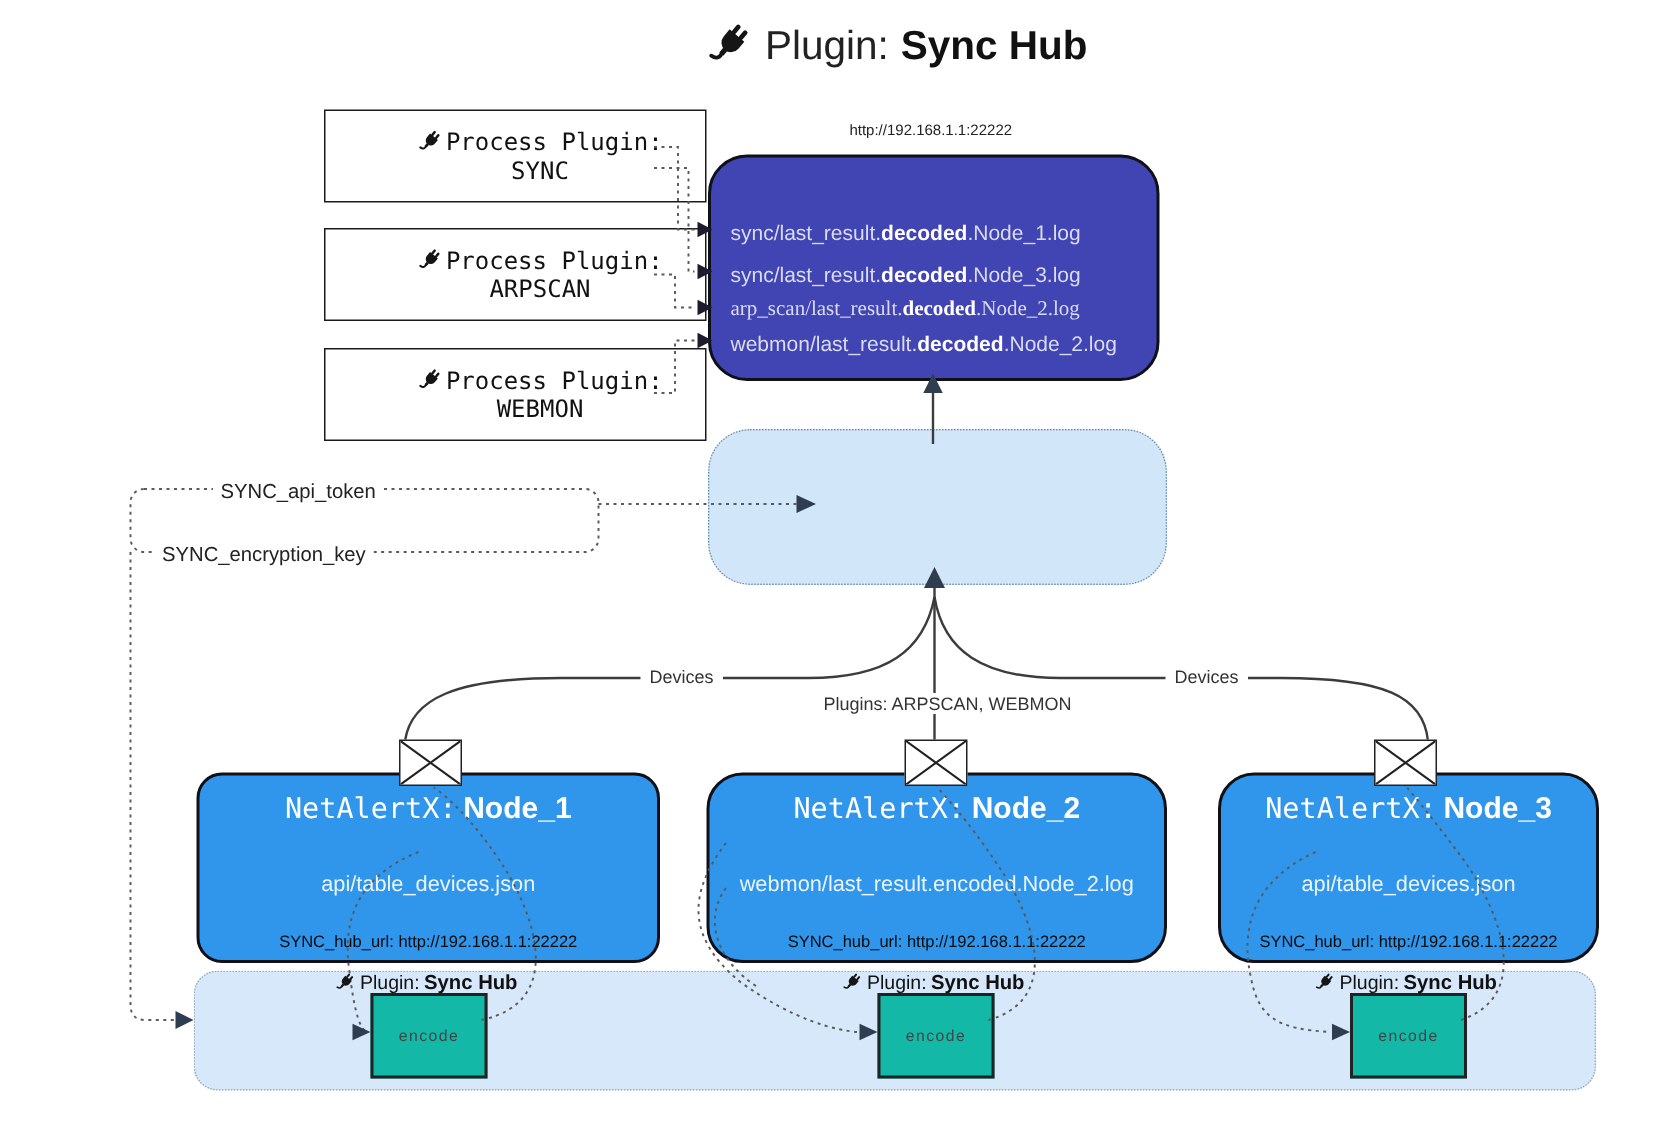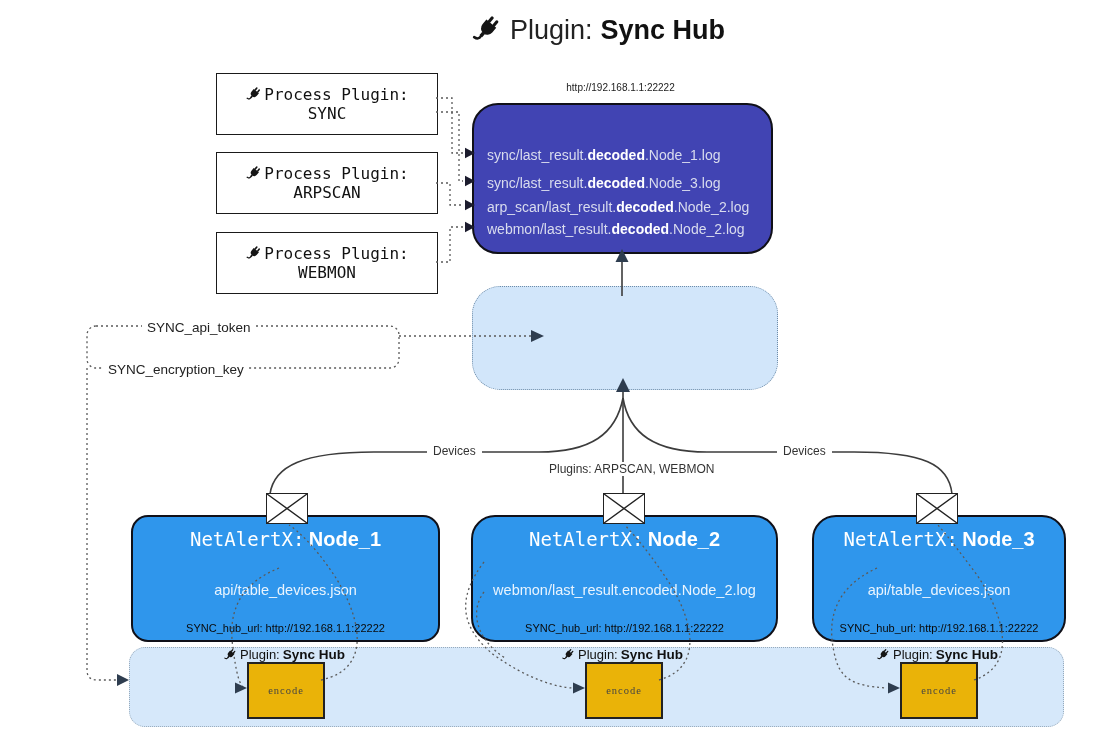--- a/index.html
+++ b/index.html
@@ -13,21 +13,21 @@
   .abs{position:absolute;}
 
   
   #title{top:14px;left:0;right:0;display:flex;justify-content:center;align-items:center;gap:8px;z-index:2;}
   #title .t-label{font-size:27px;color:#222;}
   #title .t-name{font-size:27px;font-weight:bold;color:#111;}
   #title .plug{width:32px;height:32px;}
 
   
   .pbox{left:177px;width:220px;height:60px;background:#fff;border:1.6px solid var(--border-dark);
-        display:flex;flex-direction:column;align-items:center;justify-content:center;z-index:2;}
+        display:flex;flex-direction:column;align-items:center;justify-content:center;z-index:2;padding-left:33px;}
   .pbox .row{display:flex;align-items:center;gap:2px;}
   .pbox .plug{width:17px;height:17px;}
   .pbox .l1,.pbox .l2{font-family:"DejaVu Sans Mono","Liberation Mono",monospace;font-size:16px;color:#111;}
 
   
   #hub-url{top:82px;left:433px;width:297px;text-align:center;font-size:10px;color:#222;z-index:2;}
   #hub{top:103px;left:433px;width:297px;height:147px;background:var(--hub-fill);
        border:2px solid #101018;border-radius:26px;z-index:2;}
   #hub .hub-title{position:absolute;top:9px;left:0;right:0;text-align:center;white-space:nowrap;}
   .box-title-label{font-family:"DejaVu Sans Mono","Liberation Mono",monospace;font-size:19px;color:#fff;}
@@ -57,23 +57,23 @@
   .node-file{font-size:14.5px;color:var(--node-text);white-space:nowrap;}
   .node-url{position:absolute;bottom:6px;left:0;right:0;text-align:center;font-size:11px;color:#0a0a0a;white-space:nowrap;}
 
   
   .envelope{width:40px;height:29px;top:493px;background:#fff;border:1.6px solid #222;z-index:4;}
   .envelope svg{display:block;width:100%;height:100%;}
 
   
   #band{top:647px;left:90px;width:933px;height:78px;background:var(--band-fill);
         border:1.6px dotted #97aabb;border-radius:16px;z-index:1;}
-  .encode-box{top:662px;width:74px;height:53px;background:#eab308;border:2px solid #222;z-index:2;
+  .encode-box{top:662px;width:74px;height:53px;background:#14b8a6;border:2px solid #222;z-index:2;
               display:flex;align-items:center;justify-content:center;
-              font-family:Liberation Serif, serif;font-size:10.5px;
+              font-family:Liberation Sans, sans-serif;font-size:10.5px;
               letter-spacing:1px;color:#444;}
   .enc-label{top:647px;width:180px;display:flex;align-items:center;justify-content:center;gap:3px;
              z-index:3;font-size:13px;color:#111;white-space:nowrap;}
   .enc-label .plug{width:14px;height:14px;}
   .enc-label b{font-size:13.5px;}
 
   
   #overlay{position:absolute;top:0;left:0;width:1117px;height:754px;z-index:3;pointer-events:none;}
   .solid{fill:none;stroke:var(--line);stroke-width:1.6px;}
   .dot{fill:none;stroke:var(--dotted);stroke-width:1.3px;stroke-dasharray:2 3;}
@@ -186,21 +186,21 @@
           </svg></span>
       <span class="l1">Process Plugin:</span>
       </div>
     <div class="l2">WEBMON</div>
   </div>
 
   <div id="hub-url" class="abs">http://192.168.1.1:22222</div>
   <div id="hub" class="abs">
     <div class="hub-entry" style="top:40px;"><span>sync/last_result.</span><b>decoded</b><span>.Node_1.log</span></div>
     <div class="hub-entry" style="top:68px;"><span>sync/last_result.</span><b>decoded</b><span>.Node_3.log</span></div>
-    <div class="hub-entry" style="top:92px;"><span>arp_scan/last_result.</span><b>decoded</b><span>.Node_2.log</span></div>
+    <div class="hub-entry" style="top:92px;font-family:Liberation Serif, serif;"><span>arp_scan/last_result.</span><b>decoded</b><span>.Node_2.log</span></div>
     <div class="hub-entry" style="top:114px;"><span>webmon/last_result.</span><b>decoded</b><span>.Node_2.log</span></div>
   </div>
 
   <div id="decode-container" class="abs"></div>
 
   <div class="abs setting-label" style="top:320px;left:103px;">SYNC_api_token</div>
   <div class="abs setting-label" style="top:362px;left:64px;">SYNC_encryption_key</div>
 
   <div class="abs edge-label" style="top:444px;left:388px;">Devices</div>
   <div class="abs edge-label" style="top:462px;left:504px;">Plugins: ARPSCAN, WEBMON</div>

